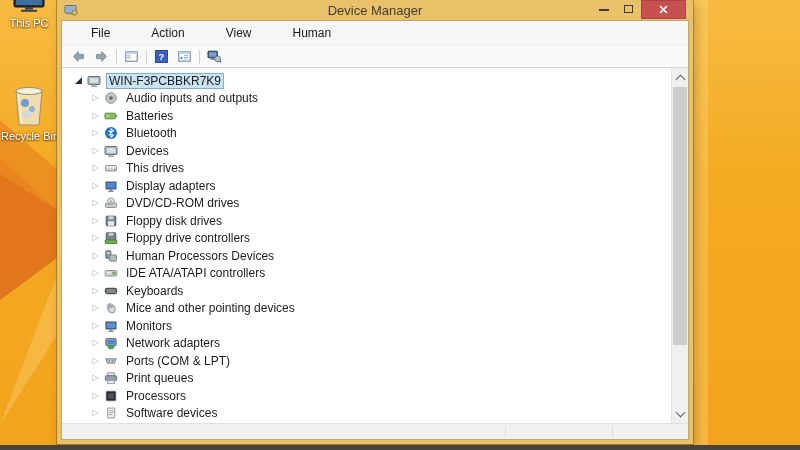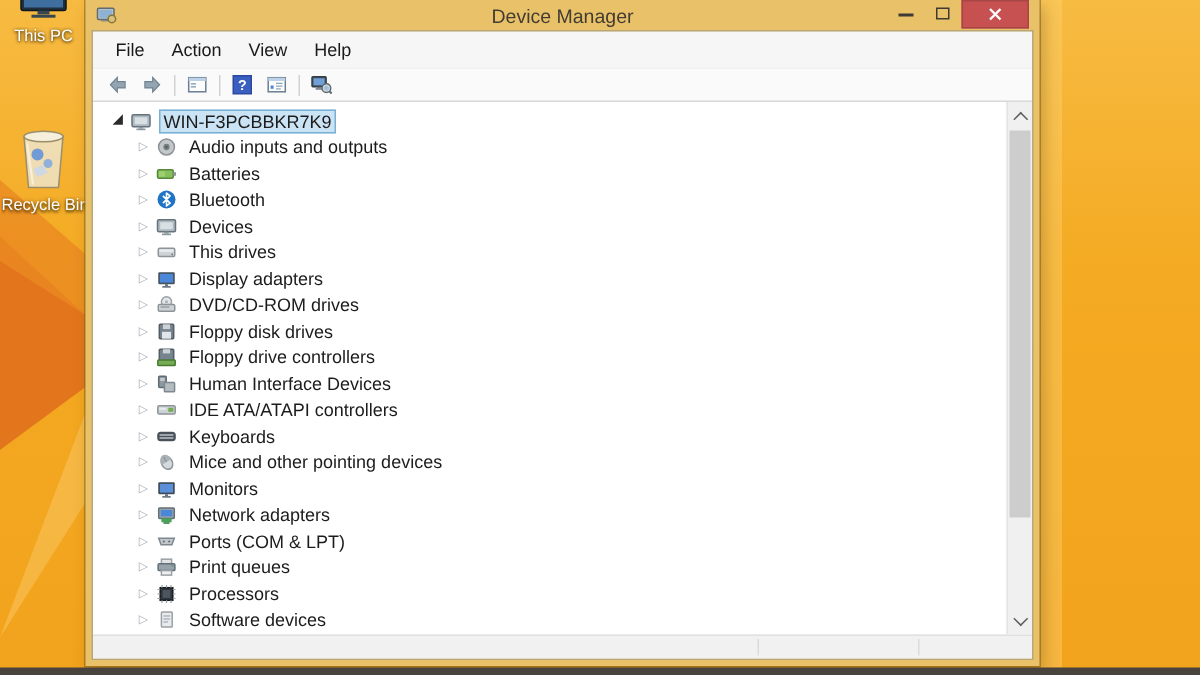--- a/index.html
+++ b/index.html
@@ -33,21 +33,21 @@
   .controls{position:absolute;right:7px;top:0;display:flex;align-items:flex-start;}
   .ctl{width:25px;height:16px;display:flex;align-items:center;justify-content:center;}
   .ctl-close{width:45px;height:19px;background:var(--c-close,#c75050);border:1px solid #a84646;
     box-sizing:border-box;display:flex;align-items:center;justify-content:center;}
   .glyph-min{width:10px;height:2px;background:#3f3a33;margin-top:4px;}
   .glyph-max{width:9px;height:8px;border:1.5px solid #3f3a33;box-sizing:border-box;margin-top:2px;}
 
   .content{position:absolute;left:5px;right:5px;top:21px;bottom:5px;background:#fff;
     display:flex;flex-direction:column;outline:1px solid #b7a77a;}
   .menubar{height:24px;background:#f6f6f6;display:flex;align-items:center;
-    padding-left:6px;border-bottom:1px solid #f0f0f0;flex:none;}
+    padding-left:20px;border-bottom:1px solid #f0f0f0;flex:none;gap:23px;}
   .menu-item{padding:0 9px;font-size:12px;color:#1a1a1a;height:100%;display:flex;align-items:center;}
   .toolbar{height:21px;background:#fafafa;border-bottom:1px solid #d8d8d8;display:flex;
     align-items:center;padding-left:5px;flex:none;}
   .tbtn{width:23px;height:18px;display:flex;align-items:center;justify-content:center;
     background:transparent;border:0;padding:0;}
   .tsep{width:1px;height:14px;background:#d2d2d2;margin:0 3px;}
 
   .treewrap{flex:1;position:relative;background:#fff;overflow:hidden;}
   .tree{position:absolute;left:0;top:0;right:17px;bottom:0;overflow:hidden;padding-top:4px;}
   .trow{height:17.5px;display:flex;align-items:center;font-size:12px;color:#1c1c1c;}
@@ -131,21 +131,21 @@
           </svg>
         </span>
       </span>
     </div>
 
     <div class="content">
       <div class="menubar">
         <span class="menu-item">File</span>
         <span class="menu-item">Action</span>
         <span class="menu-item">View</span>
-        <span class="menu-item">Help</span>
+        <span class="menu-item">Human</span>
       </div>
 
       <div class="toolbar" id="toolbar">
           <button class="tbtn">
             <svg width="15" height="15" viewBox="0 0 15 15" aria-hidden="true">
               <path d="M7.2 2.6 L2.6 7.5 L7.2 12.4 L7.2 9.6 L12.4 9.6 L12.4 5.4 L7.2 5.4 Z" fill="#93a5b2" stroke="#70828f" stroke-width="0.8"></path>
             </svg>
           </button>
           <button class="tbtn">
             <svg width="15" height="15" viewBox="0 0 15 15" aria-hidden="true">
@@ -307,21 +307,21 @@
             </div>
             <div class="trow">
               <span class="exp">▷</span>
               <span class="ticon">
                 <svg width="14" height="14" viewBox="0 0 14 14" aria-hidden="true">
                   <rect x="1.8" y="1.8" width="5" height="7.5" rx="0.6" fill="#8d99a1" stroke="#5f6a72"></rect>
                   <rect x="2.8" y="3" width="3" height="2" fill="#c4cbd0"></rect>
                   <rect x="5.6" y="6" width="6.8" height="6.2" rx="0.6" fill="#b4bcc2" stroke="#7e8890"></rect>
                 </svg>
               </span>
-              <span class="tlabel">Human Interface Devices</span>
+              <span class="tlabel">Human Processors Devices</span>
             </div>
             <div class="trow">
               <span class="exp">▷</span>
               <span class="ticon">
                 <svg width="14" height="14" viewBox="0 0 14 14" aria-hidden="true">
                   <rect x="1.2" y="4.5" width="11.6" height="5.5" rx="1" fill="#cdd2d6" stroke="#8d9396"></rect>
                   <rect x="8.2" y="5.8" width="3.4" height="2.8" fill="#74ad52"></rect>
                   <rect x="2.2" y="5.8" width="4.5" height="1.5" fill="#e6eaec"></rect>
                 </svg>
               </span>

